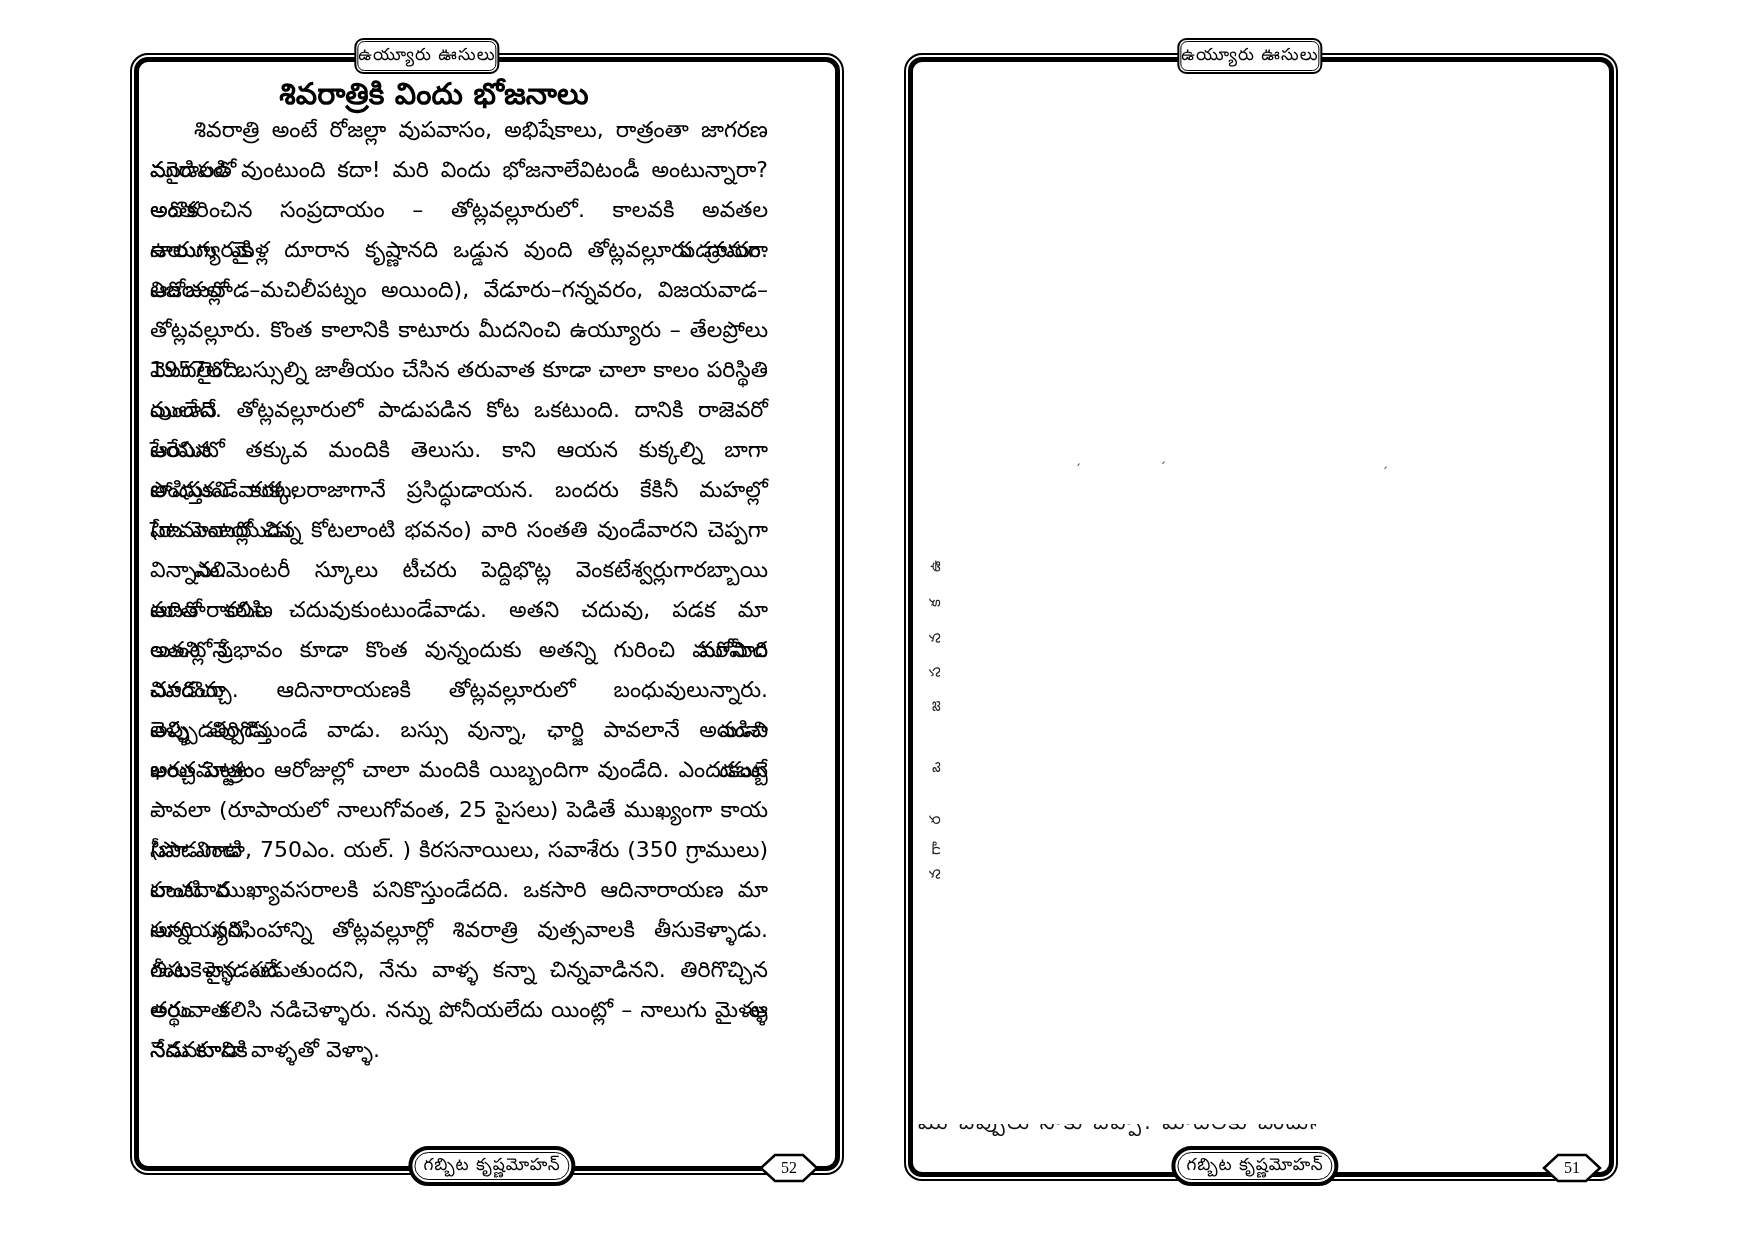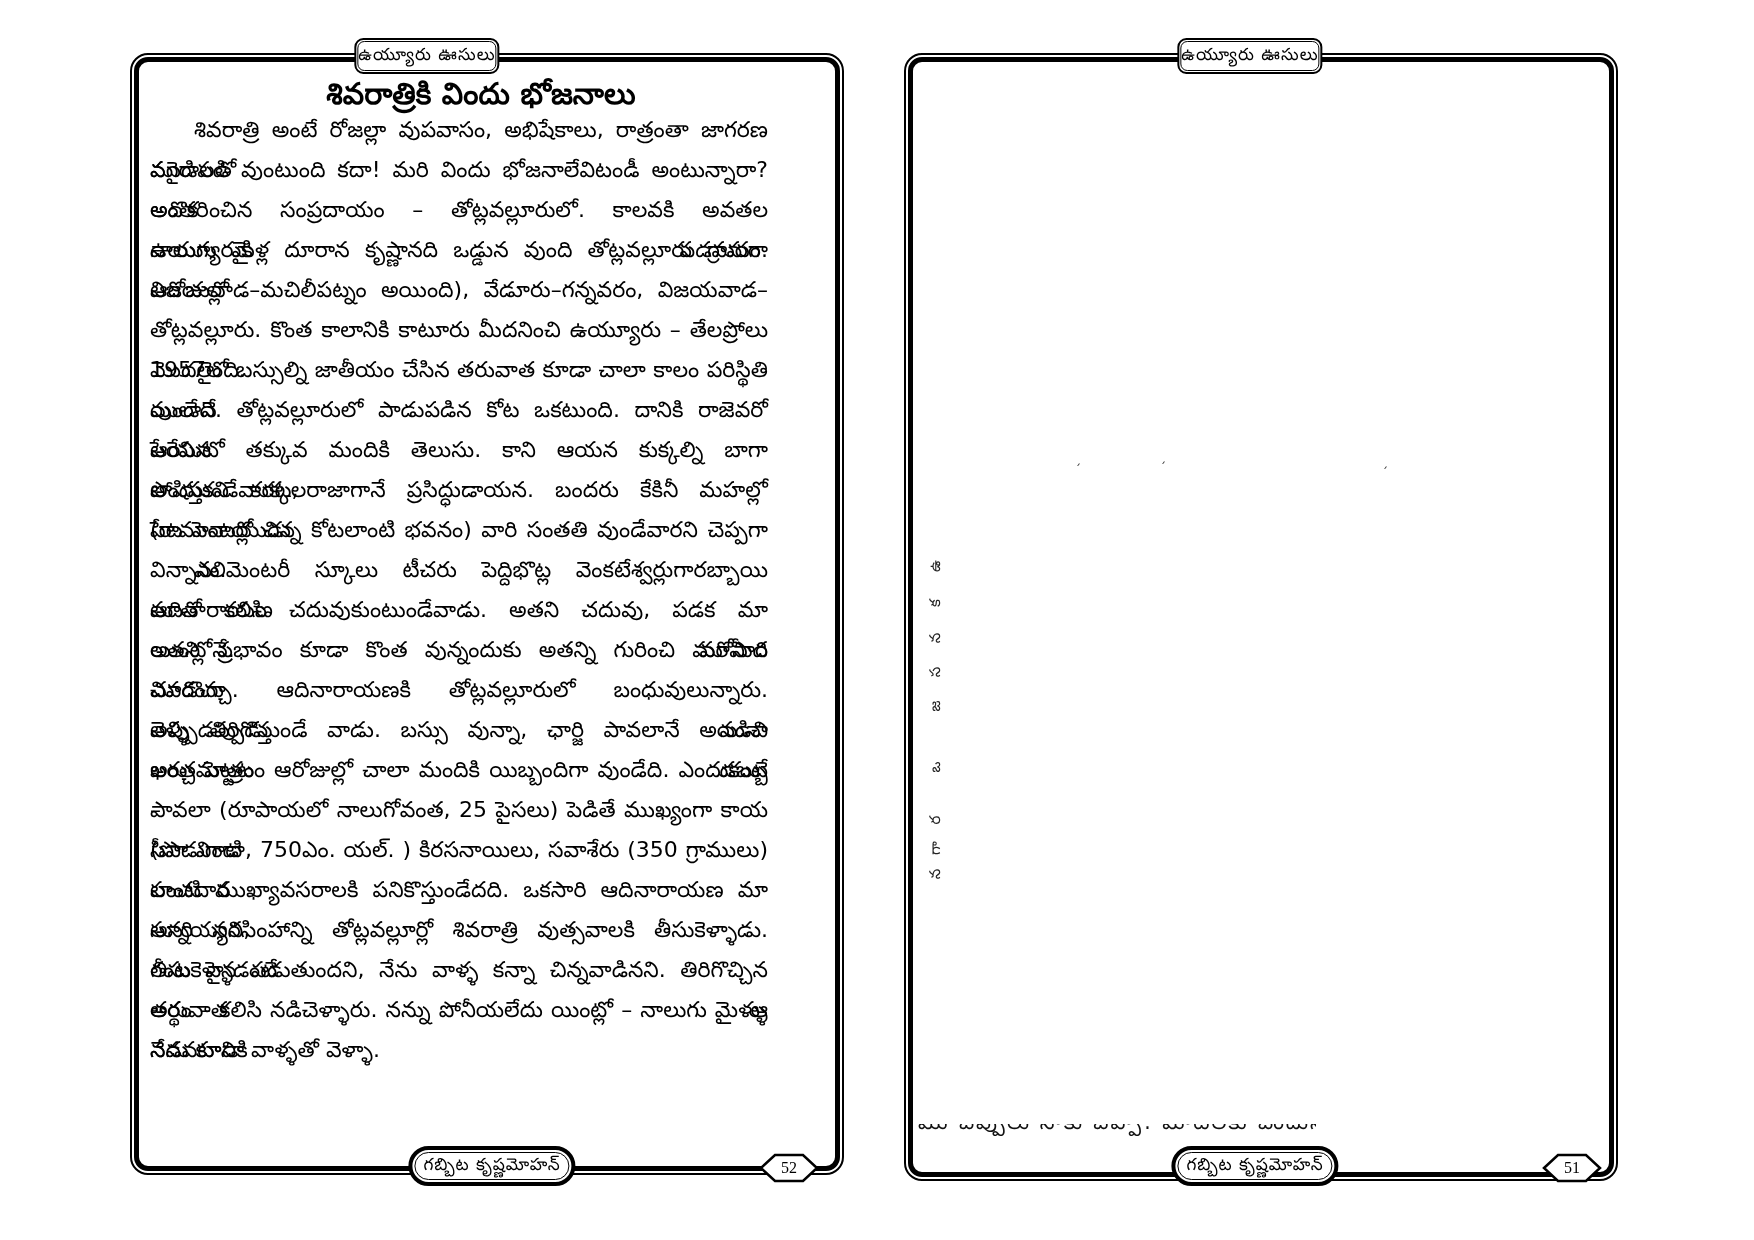--- a/index.html
+++ b/index.html
@@ -36,21 +36,21 @@
   }
   #pillL{left:492px;top:1146px;}
   #pillR{left:1255px;top:1146px;}
 
   .numbadge{position:absolute;z-index:4;}
   #numL{left:759px;top:1152px;}
   #numR{left:1542px;top:1152px;}
   .numbadge text{font-family:"Liberation Serif",serif;font-size:16px;}
 
   #title{
-    position:absolute;left:481px;top:76px;transform:translateX(-50%);
+    position:absolute;left:434px;top:76px;transform:translateX(-50%);
     font-size:30px;font-weight:bold;white-space:nowrap;z-index:2;
   }
 
   #bodyL{position:absolute;left:150px;top:110px;width:618px;z-index:1;}
   .line{
     height:40px;line-height:40px;font-size:22px;
     text-align:justify;text-align-last:justify;-moz-text-align-last:justify;
     white-space:normal;overflow:visible;
   }
   .indent{text-indent:44px;}

